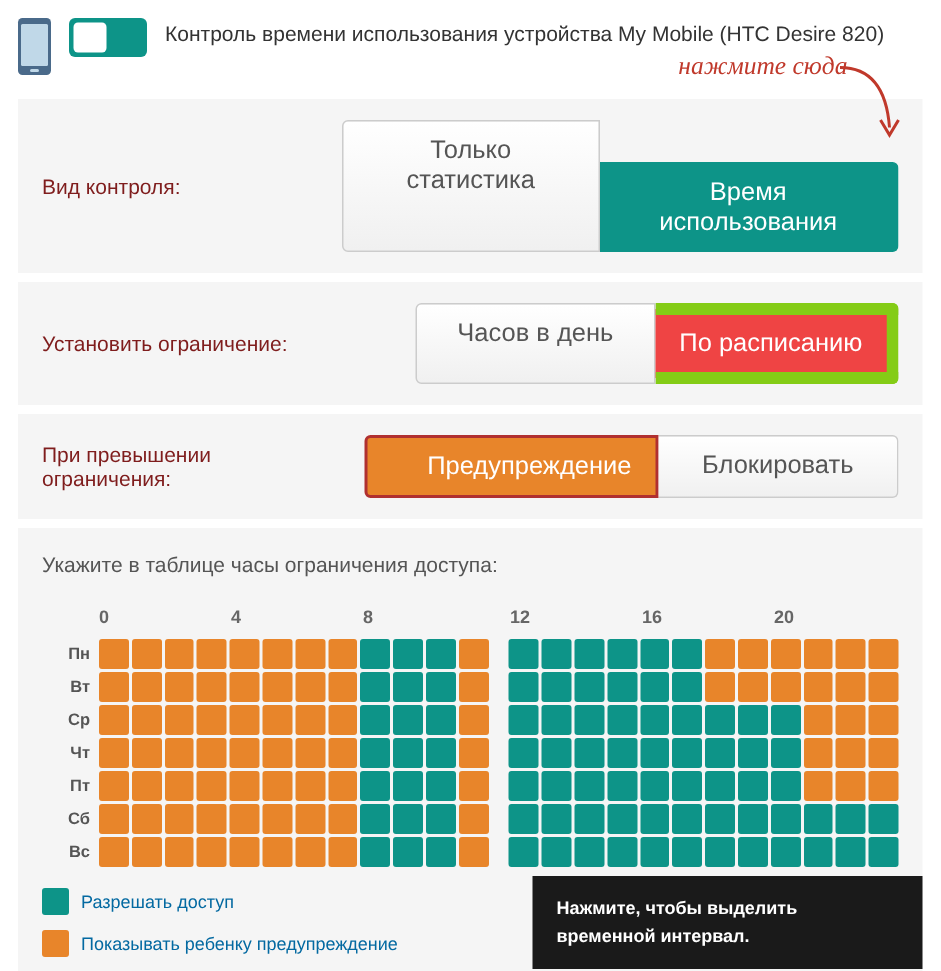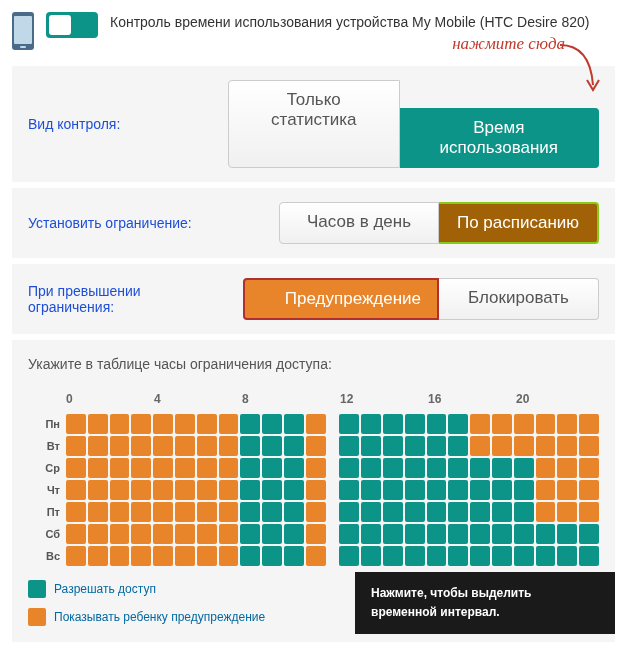--- a/index.html
+++ b/index.html
@@ -10,27 +10,27 @@
 .phone-icon::before { content: ''; position: absolute; top: 4px; left: 2px; right: 2px; bottom: 6px; background: #c0d8e8; border-radius: 1px; }
 .phone-icon::after { content: ''; position: absolute; bottom: 2px; left: 50%; transform: translateX(-50%); width: 6px; height: 2px; background: #c0d8e8; border-radius: 1px; }
 .toggle { width: 52px; height: 26px; background: #0d9488; border-radius: 4px; position: relative; flex-shrink: 0; }
 .toggle::after { content: ''; position: absolute; left: 3px; top: 3px; width: 22px; height: 20px; background: #fff; border-radius: 3px; }
 .title { flex: 1; color: #333; font-size: 14px; line-height: 1.5; }
 .annotation { position: absolute; right: 50px; top: 22px; color: #c0392b; font-family: cursive; font-size: 17px; font-style: italic; }
 .arrow-svg { position: absolute; right: 10px; top: 28px; width: 50px; height: 60px; }
 
 .row-block { background: #f5f5f5; padding: 14px 16px; margin-bottom: 6px; }
 .row-flex { display: flex; align-items: center; justify-content: space-between; }
-.row-label { color: #1d4ed8; font-size: 14px; flex: 0 0 200px; }
+.row-label { color: #7f1d1d; font-size: 14px; flex: 0 0 200px; }
 .btn-group { display: flex; gap: 0; }
 .btn { padding: 9px 16px; font-size: 17px; border: 1px solid #ccc; background: linear-gradient(#fff, #f0f0f0); color: #555; cursor: pointer; min-width: 160px; text-align: center; }
 .btn:first-child { border-radius: 4px 0 0 4px; }
 .btn:last-child { border-radius: 0 4px 4px 0; border-left: none; }
 .btn-green { background: #0d9488; color: #ffffff; border-color: #0d9488; margin-top: 28px; }
-.btn-gray-active { background: #a16207; color: #fff; border: 2px solid #84cc16; }
+.btn-gray-active { background: #ef4444; color: #fff; border: 8px solid #84cc16; }
 .btn-orange { background: #e8852a; color: #fff; border: 2px solid #b03030; padding-left: 40px; }
 
 .schedule-block { background: #f5f5f5; padding: 16px; }
 .schedule-title { font-size: 14px; color: #555; margin-bottom: 20px; }
 .schedule-wrap { position: relative; padding-left: 38px; }
 .hour-labels { display: flex; position: relative; height: 18px; margin-bottom: 4px; font-size: 12px; color: #666; font-weight: bold; }
 .hour-label { position: absolute; }
 .day-label { position: absolute; left: -38px; font-size: 11px; color: #555; font-weight: bold; width: 32px; text-align: right; top: 4px; }
 .grid-row { display: flex; gap: 2px; margin-bottom: 2px; position: relative; }
 .cell { width: 20px; height: 20px; border-radius: 2px; }

